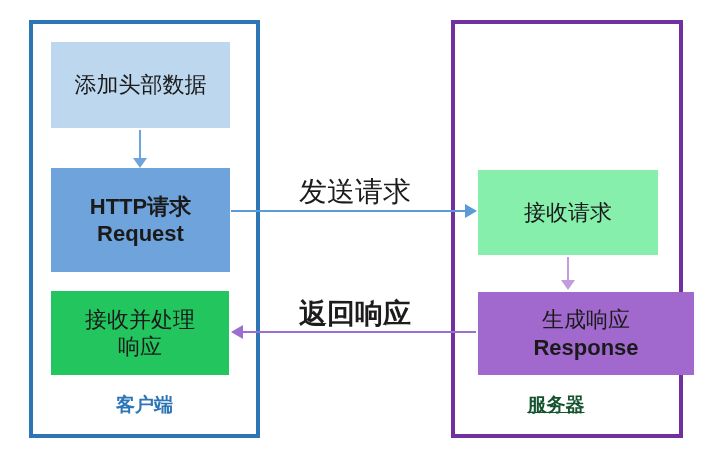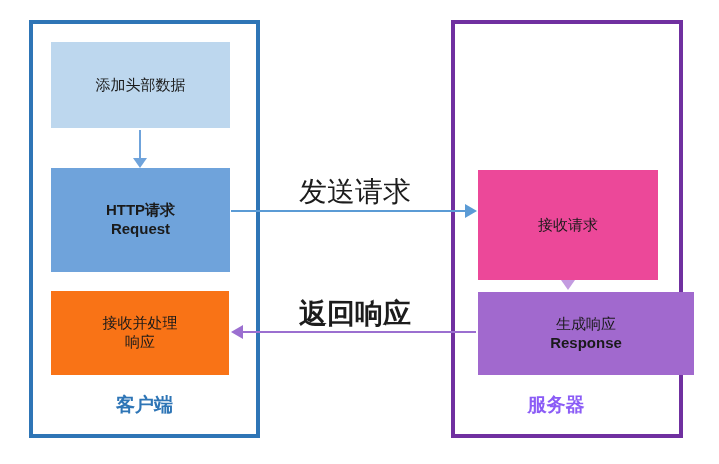--- a/index.html
+++ b/index.html
@@ -32,45 +32,46 @@
   }
   .node {
     position: absolute;
     box-sizing: border-box;
     display: flex;
     flex-direction: column;
     align-items: center;
     justify-content: center;
     text-align: center;
     color: #1a1a1a;
-    font-size: 15px;
+    font-size: 22px;
     line-height: 1.25;
   }
   .node .ln { display: block; }
   .node .bold { font-weight: bold; }
 
   .node.add-header   { left: 51px;  top: 42px;  width: 179px; height: 86px; background: #BDD7EE; }
   .node.http-request { left: 51px;  top: 168px; width: 179px; height: 104px; background: #6FA3DB; }
-  .node.recv-resp    { left: 51px;  top: 291px; width: 178px; height: 84px; background: #f97316; }
-  .node.recv-req     { left: 478px; top: 170px; width: 180px; height: 110px; background: #ec4899; }
+  .node.recv-resp    { left: 51px;  top: 291px; width: 178px; height: 84px; background: #22c55e; }
+  .node.recv-req     { left: 478px; top: 170px; width: 180px; height: 85px; background: #86efac; }
   .node.gen-resp     { left: 478px; top: 292px; width: 216px; height: 83px; background: #A169CE; }
 
   .container-title {
     position: absolute;
     text-align: center;
     font-weight: bold;
     font-size: 19px;
   }
   .container-title.client-title {
     left: 29px; top: 392px; width: 231px;
     color: #2E75B6;
   }
   .container-title.server-title {
     left: 451px; top: 392px; width: 210px;
-    color: #8b5cf6;
+    color: #14532d;
+    text-decoration: underline;
   }
 
   .arrow-label {
     position: absolute;
     width: 140px;
     text-align: center;
     color: #1c1c1c;
     font-size: 28px;
   }
   .arrow-label.send   { left: 285px; top: 173px; }

